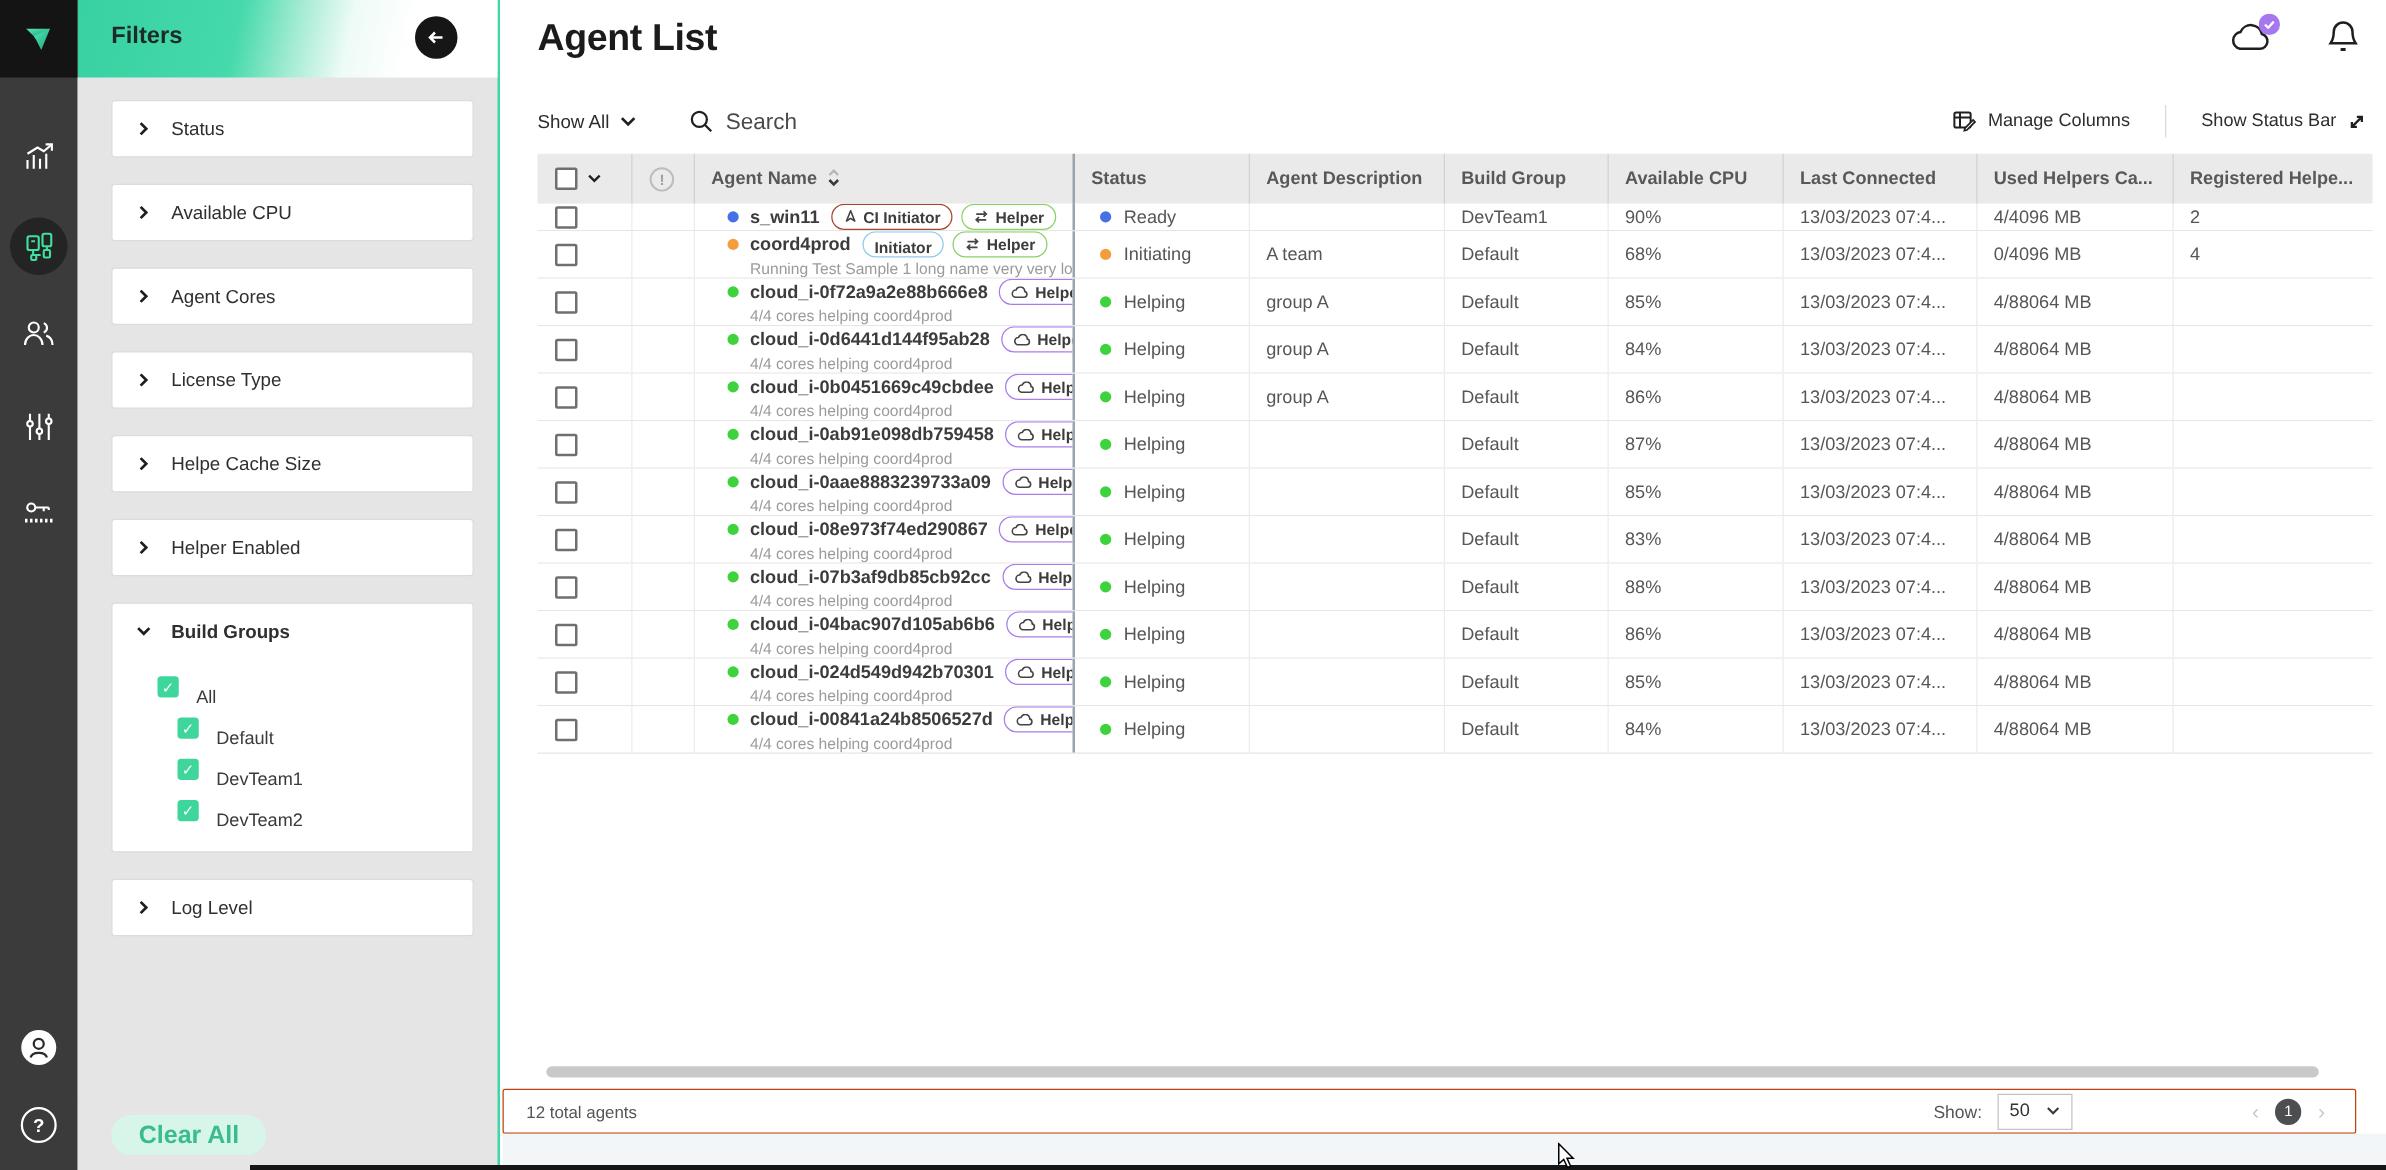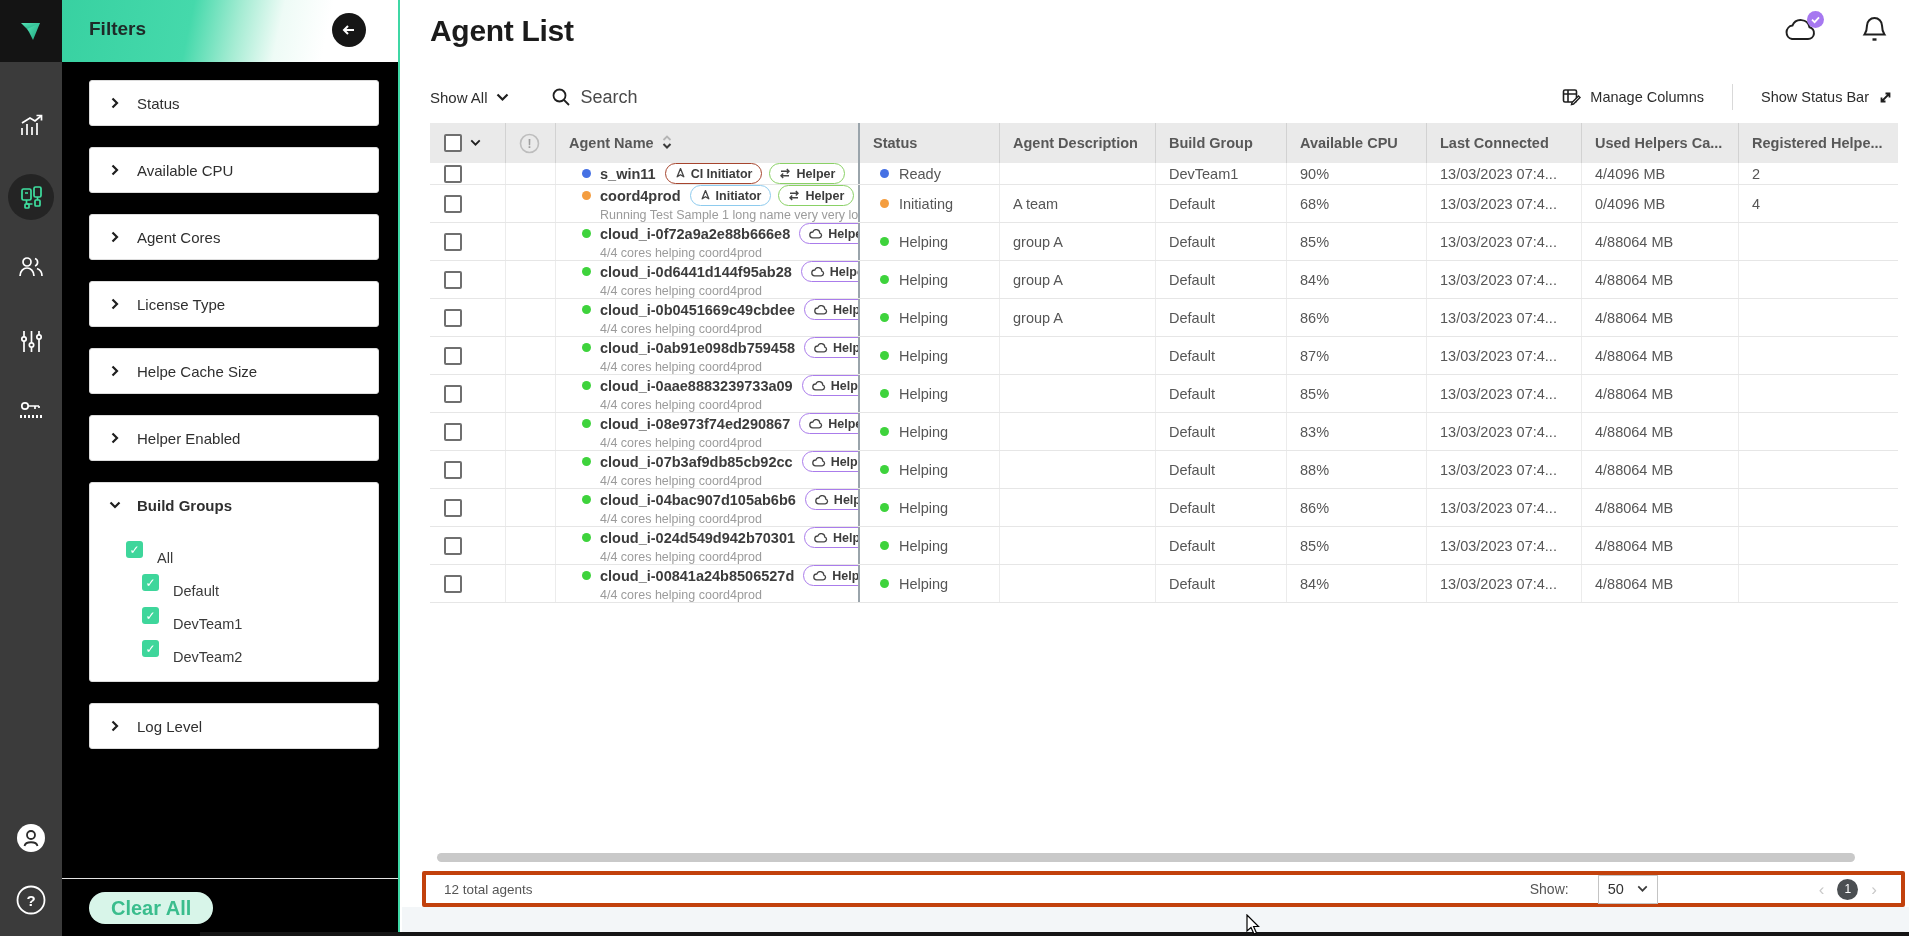--- a/index.html
+++ b/index.html
@@ -8,21 +8,21 @@
   .stage { position:relative; width:1909px; height:936px; background:#fff; }
 
   
   .sidebar { position:absolute; left:0; top:0; width:62px; height:936px; background:#3b3b3b; z-index:5; }
   .logo-box { position:absolute; left:0; top:0; width:62px; height:62px; background:#141414;
     display:flex; align-items:center; justify-content:center; }
   .nav-ic { position:absolute; left:0; width:62px; display:flex; justify-content:center; }
   .active-circle { position:absolute; left:8px; top:174px; width:46px; height:46px; border-radius:50%; background:#242424; }
 
   
-  .filters { position:absolute; left:62px; top:0; width:338px; height:936px; background:#000000;
+  .filters { position:absolute; left:62px; top:0; width:338px; height:936px; background:#e5e5e5;
     border-right:2px solid #3fd7a5; z-index:4; }
   .filters-header { position:absolute; left:0; top:0; width:100%; height:62px;
     background:linear-gradient(102deg,#38d1a1 0%,#45d9ab 38%,#a5ecd3 52%,#eefbf6 64%,#ffffff 78%); }
   .filters-title { position:absolute; left:27px; top:18px; font-size:19px; font-weight:700; color:#1e2a28; }
   .back-btn { position:absolute; right:32px; top:13px; width:34px; height:34px; border-radius:50%;
     background:#161616; display:flex; align-items:center; justify-content:center; cursor:pointer; }
   .fsections { position:absolute; left:27px; top:80px; width:290px; }
   .fbox { border:1px solid #dcdcdc; border-radius:3px; background:#fff; margin-bottom:21px; }
   .fbox-head { height:44px; display:flex; align-items:center; padding-left:18px; cursor:pointer; }
   .fchev { width:14px; height:14px; margin-right:15px; flex:0 0 auto; }
@@ -69,31 +69,31 @@
   .col-check { justify-content:flex-start; padding-left:14px; }
   .cb { width:18px; height:18px; border:2px solid #6f6f6f; border-radius:2px; background:#fff; cursor:pointer; flex:0 0 auto; }
   .col-name-cell { flex-direction:column; align-items:flex-start; justify-content:center; padding-left:0; }
   .name-line { display:flex; align-items:center; }
   .dot { width:9px; height:9px; border-radius:50%; margin:0 9px 0 26px; flex:0 0 auto; }
   .dot-blue { background:#4671e4; } .dot-orange { background:#f49d3f; } .dot-green { background:#3ed33c; }
   .agent-name { font-size:14.5px; font-weight:700; color:#3c3c3c; }
   .badges { display:flex; gap:7px; margin-left:9px; }
   .badge { display:flex; align-items:center; gap:5px; height:21px; padding:0 9px; border-radius:11px;
     border:1.5px solid #999; font-size:12.5px; font-weight:700; color:#3c3c3c; background:#fff; }
-  .badge-ci { border-color:#a6452e; } .badge-init { border-color:#8ecbee; }
+  .badge-ci { border-color:#a6452e; } .badge-init { border-color:#8ecbee;flex-direction:column; }
   .badge-helper { border-color:#8ad166; } .badge-cloud { border-color:#aa7ceb; }
   .sub { font-size:12.5px; color:#9b9b9b; margin:2px 0 0 44px; }
   .status-cell .dot { margin:0 10px 0 7px; }
 
   
   .hscroll { position:absolute; left:35px; top:853px; width:1418px; height:9px; border-radius:5px; background:#c9c9c9; cursor:pointer; }
-  .tfoot { position:absolute; left:20px; top:871px; width:1483px; height:36px; background:#fff;
-    border:4px solid #c2410c; border-radius:2px; display:flex; align-items:center; padding:0 18px; }
+  .tfoot { position:absolute; left:0; top:871px; width:1483px; height:36px; background:#fff;
+    border:1px solid #c2410c; border-radius:2px; display:flex; align-items:center; padding:0 18px; }
   .total { font-size:13.5px; color:#555; }
-  .show-group { margin-left:auto; display:flex; align-items:center; gap:29px; }
+  .show-group { margin-left:auto; display:flex; align-items:center; gap:12px; }
   .show-label { font-size:14px; color:#555; }
   .page-select { width:60px; height:29px; border:1px solid #c4c4c4; border-radius:0; display:flex;
     align-items:center; justify-content:space-between; padding:0 9px; font-size:14.5px; color:#333; cursor:pointer; }
   .pager { display:flex; align-items:center; gap:13px; margin-left:132px; margin-right:6px; }
   .pg-arrow { font-size:17px; color:#c9c9c9; cursor:pointer; line-height:1; }
   .pg-num { width:21px; height:21px; border-radius:50%; background:#4b4f52; color:#fff; font-size:12px;
     display:flex; align-items:center; justify-content:center; cursor:pointer; }
   .bottom-band { position:absolute; left:402px; top:907px; width:1507px; height:29px; background:#f3f6f8; }
   .bottom-strip { position:absolute; left:200px; top:932px; width:1709px; height:4px; background:#151515; z-index:9; }
   .cursor { position:absolute; left:1246px; top:914px; z-index:10; }

